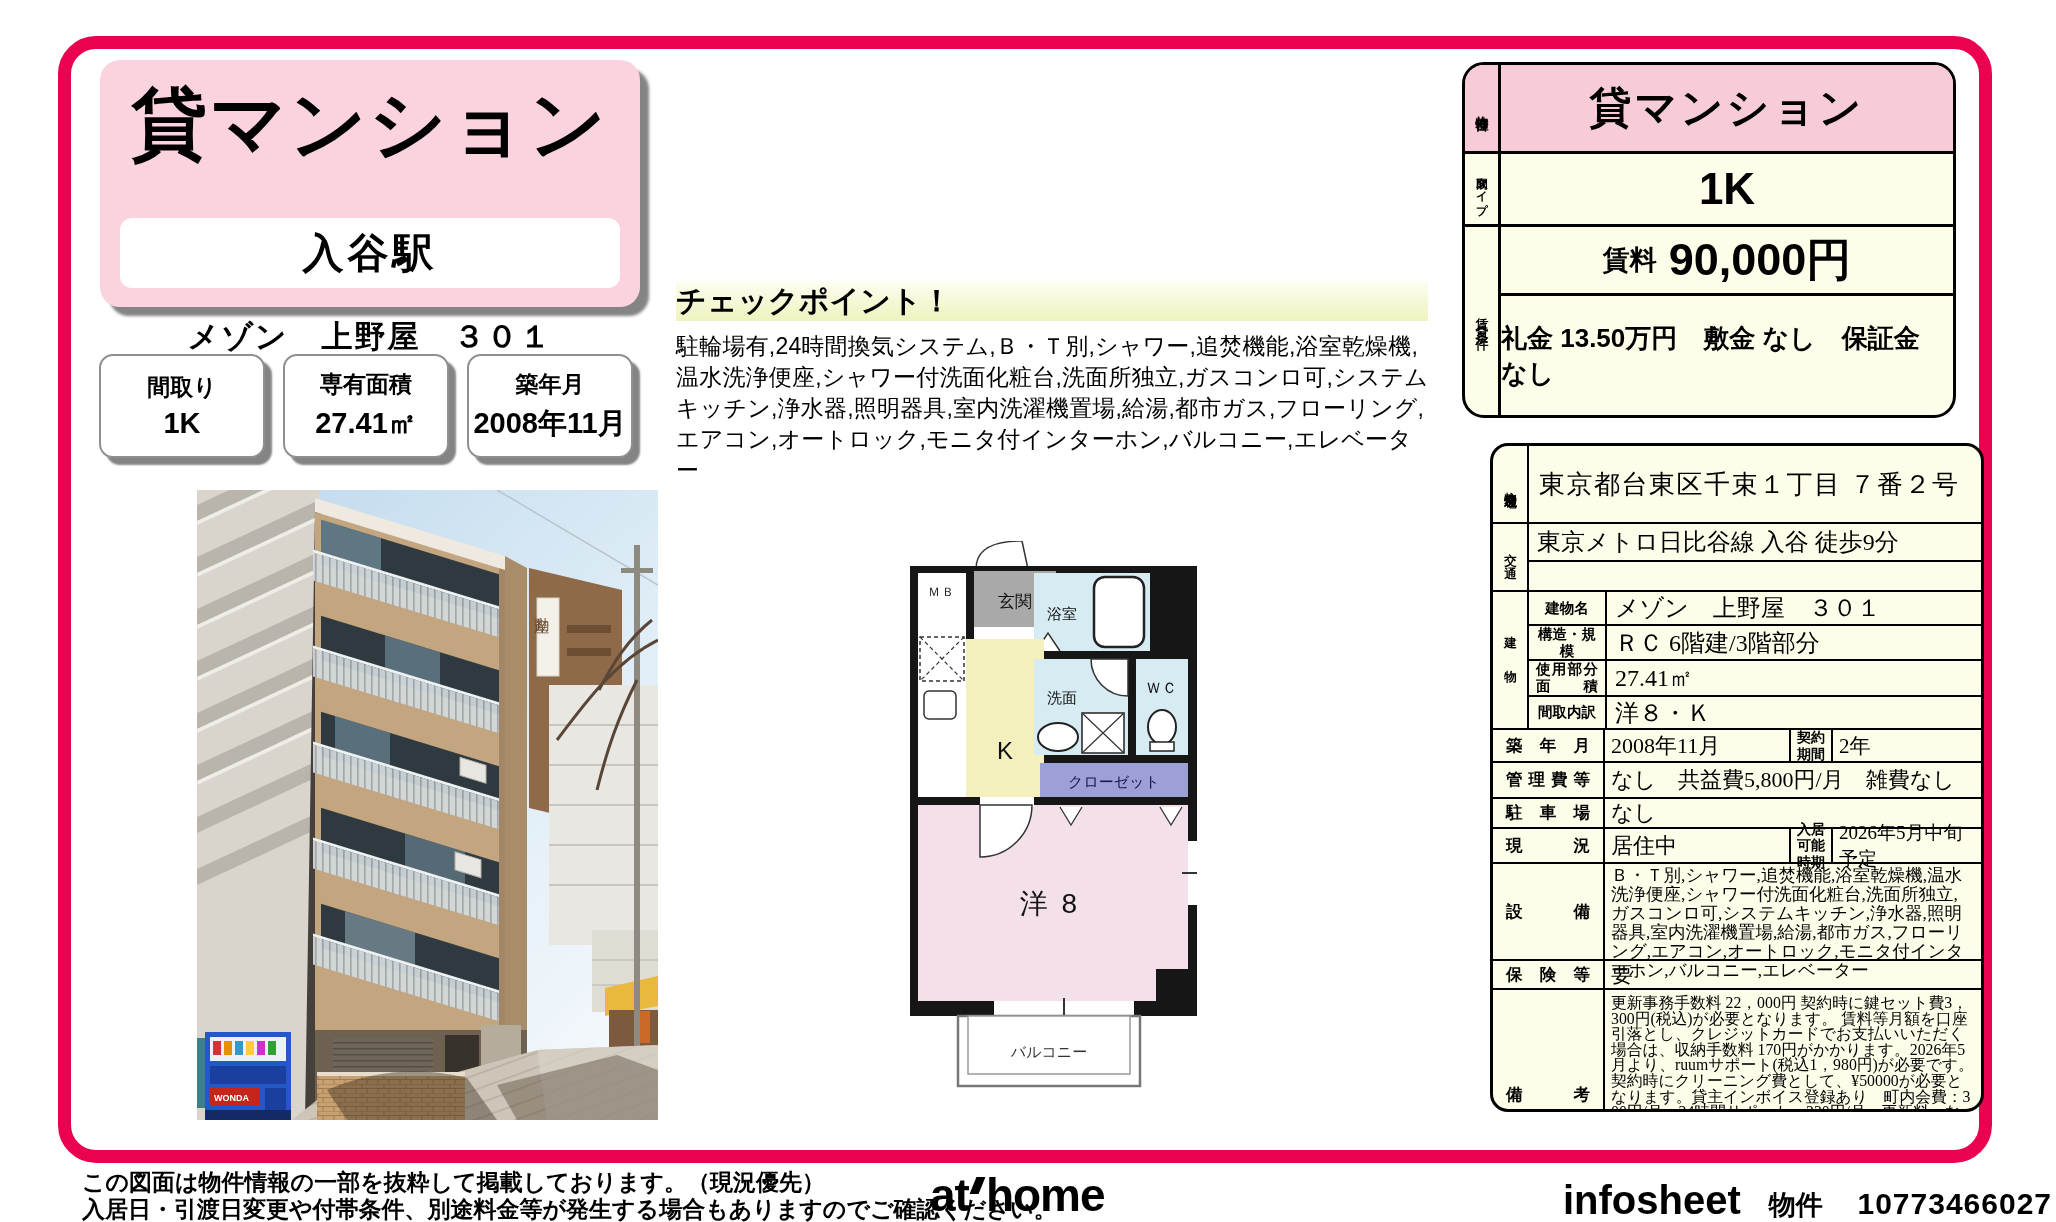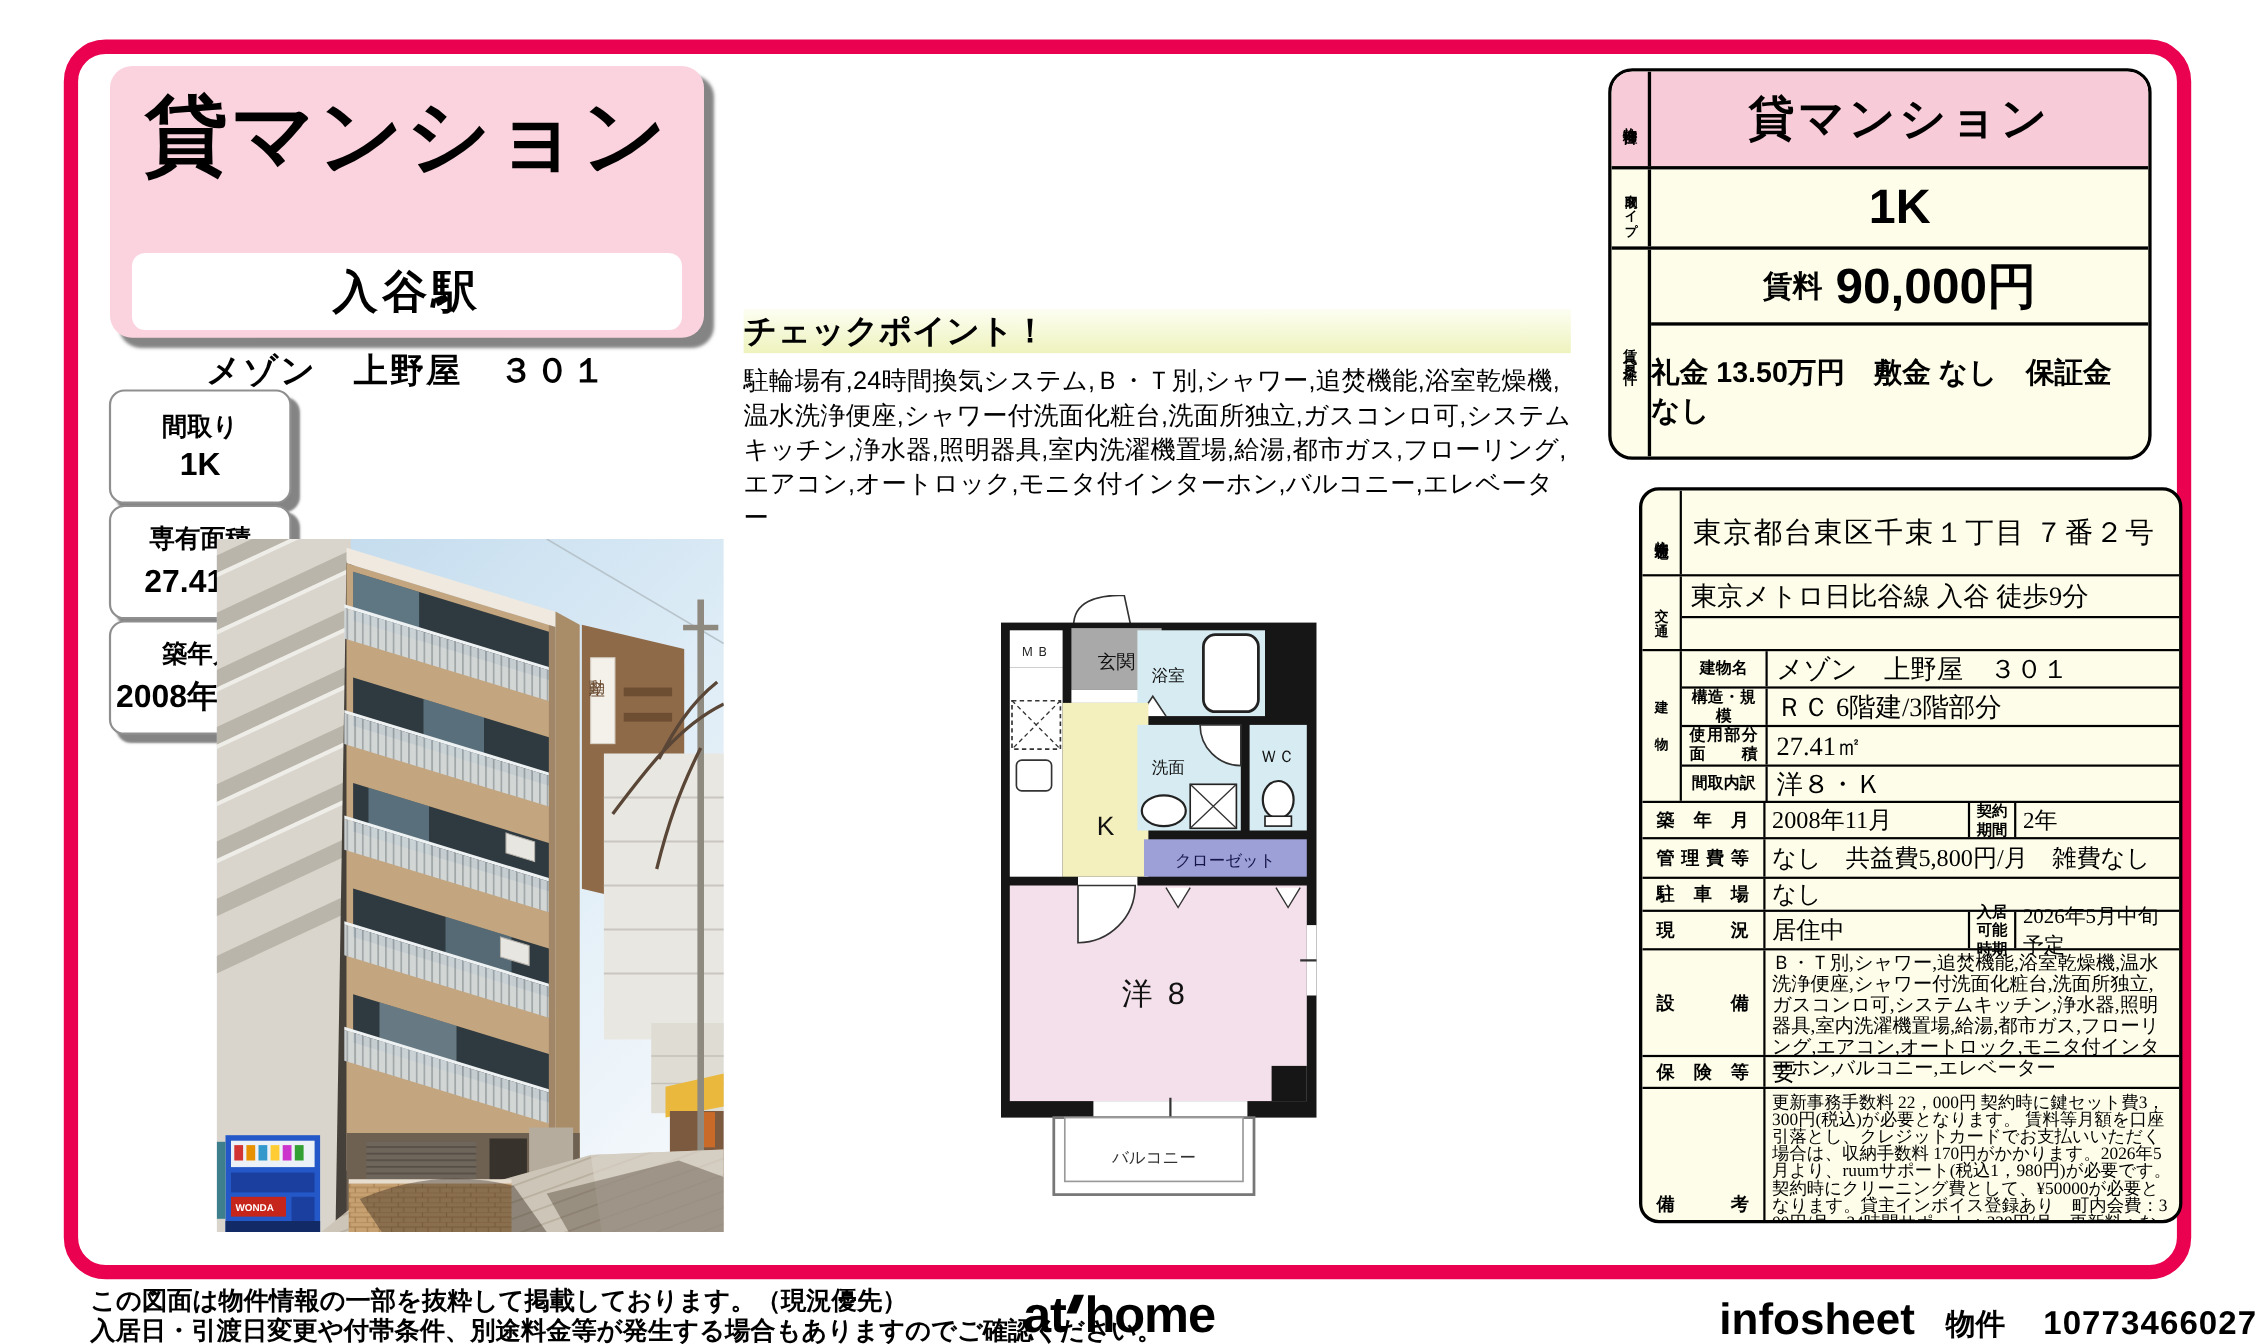--- a/index.html
+++ b/index.html
@@ -11,26 +11,26 @@
   .frame{position:absolute;left:58px;top:36px;width:1934px;height:1127px;
          border:13px solid #ea0150;border-radius:38px;box-sizing:border-box;background:#fff;}
 
   
   .hero{position:absolute;left:100px;top:60px;width:540px;height:247px;background:#fbd3de;
         border-radius:20px;box-shadow:9px 9px 3px rgba(110,110,110,.85);}
   .hero-title{position:absolute;left:0;top:22px;width:100%;text-align:center;
         font-size:76px;font-weight:900;letter-spacing:2px;line-height:1.1;}
   .hero-station{position:absolute;left:20px;top:158px;width:500px;height:70px;background:#fff;
         border-radius:12px;display:flex;align-items:center;justify-content:center;
-        font-size:41px;font-weight:800;letter-spacing:4px;margin-top:12px;}
+        font-size:41px;font-weight:800;letter-spacing:4px;}
   .bldg-title{position:absolute;left:100px;top:316px;width:540px;text-align:center;
         font-size:31px;font-weight:700;letter-spacing:2px;}
 
   
-  .sumrow{position:absolute;left:99px;top:354px;display:flex;gap:1px;flex-direction:column;}
+  .sumrow{position:absolute;left:99px;top:354px;display:flex;gap:18px;}
   .sumbox{width:166px;height:104px;background:#fff;border:2px solid #8f8f8f;border-radius:14px;
         box-shadow:7px 7px 2px rgba(110,110,110,.85);display:flex;flex-direction:column;
         align-items:center;justify-content:center;box-sizing:border-box;}
   .sumbox .lab{font-size:23px;font-weight:600;}
   .sumbox .val{font-size:29px;font-weight:800;margin-top:4px;}
 
   
   .cp-bar{position:absolute;left:676px;top:281px;width:752px;height:40px;
         background:linear-gradient(180deg,#fdfef2 0%,#eef3bd 100%);
         display:flex;align-items:center;font-size:30px;font-weight:900;padding-left:0;box-sizing:border-box;}

